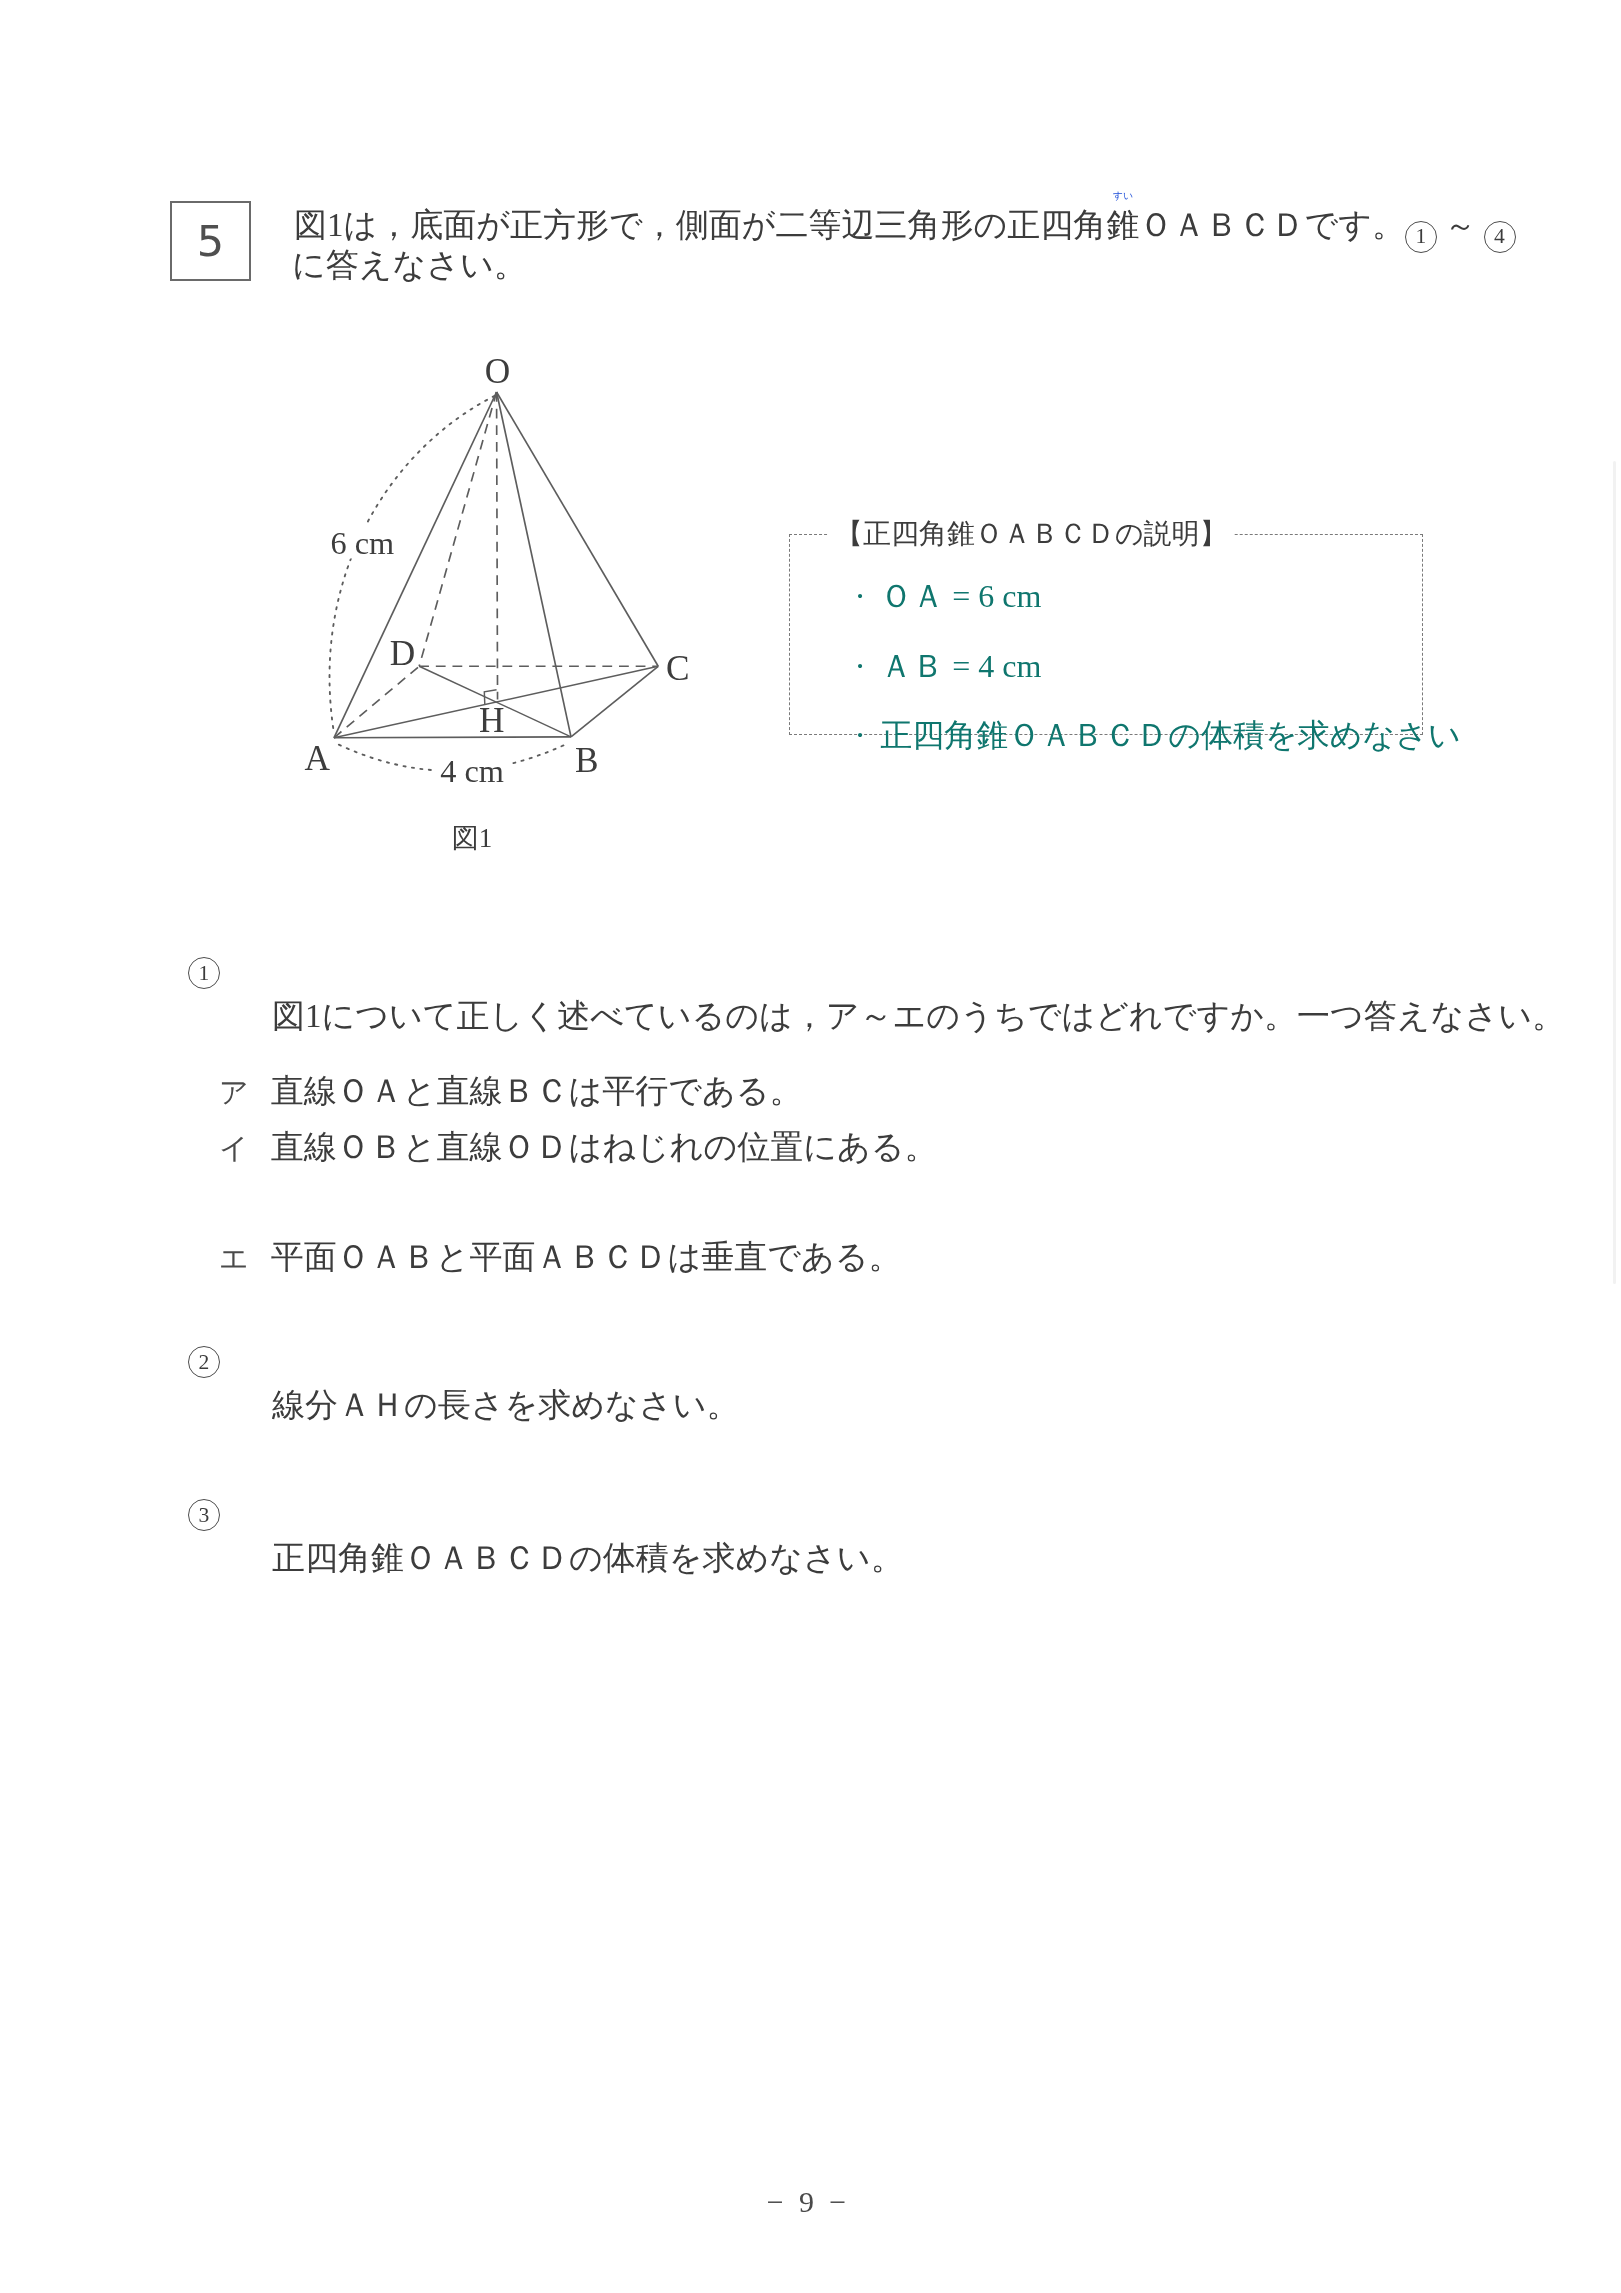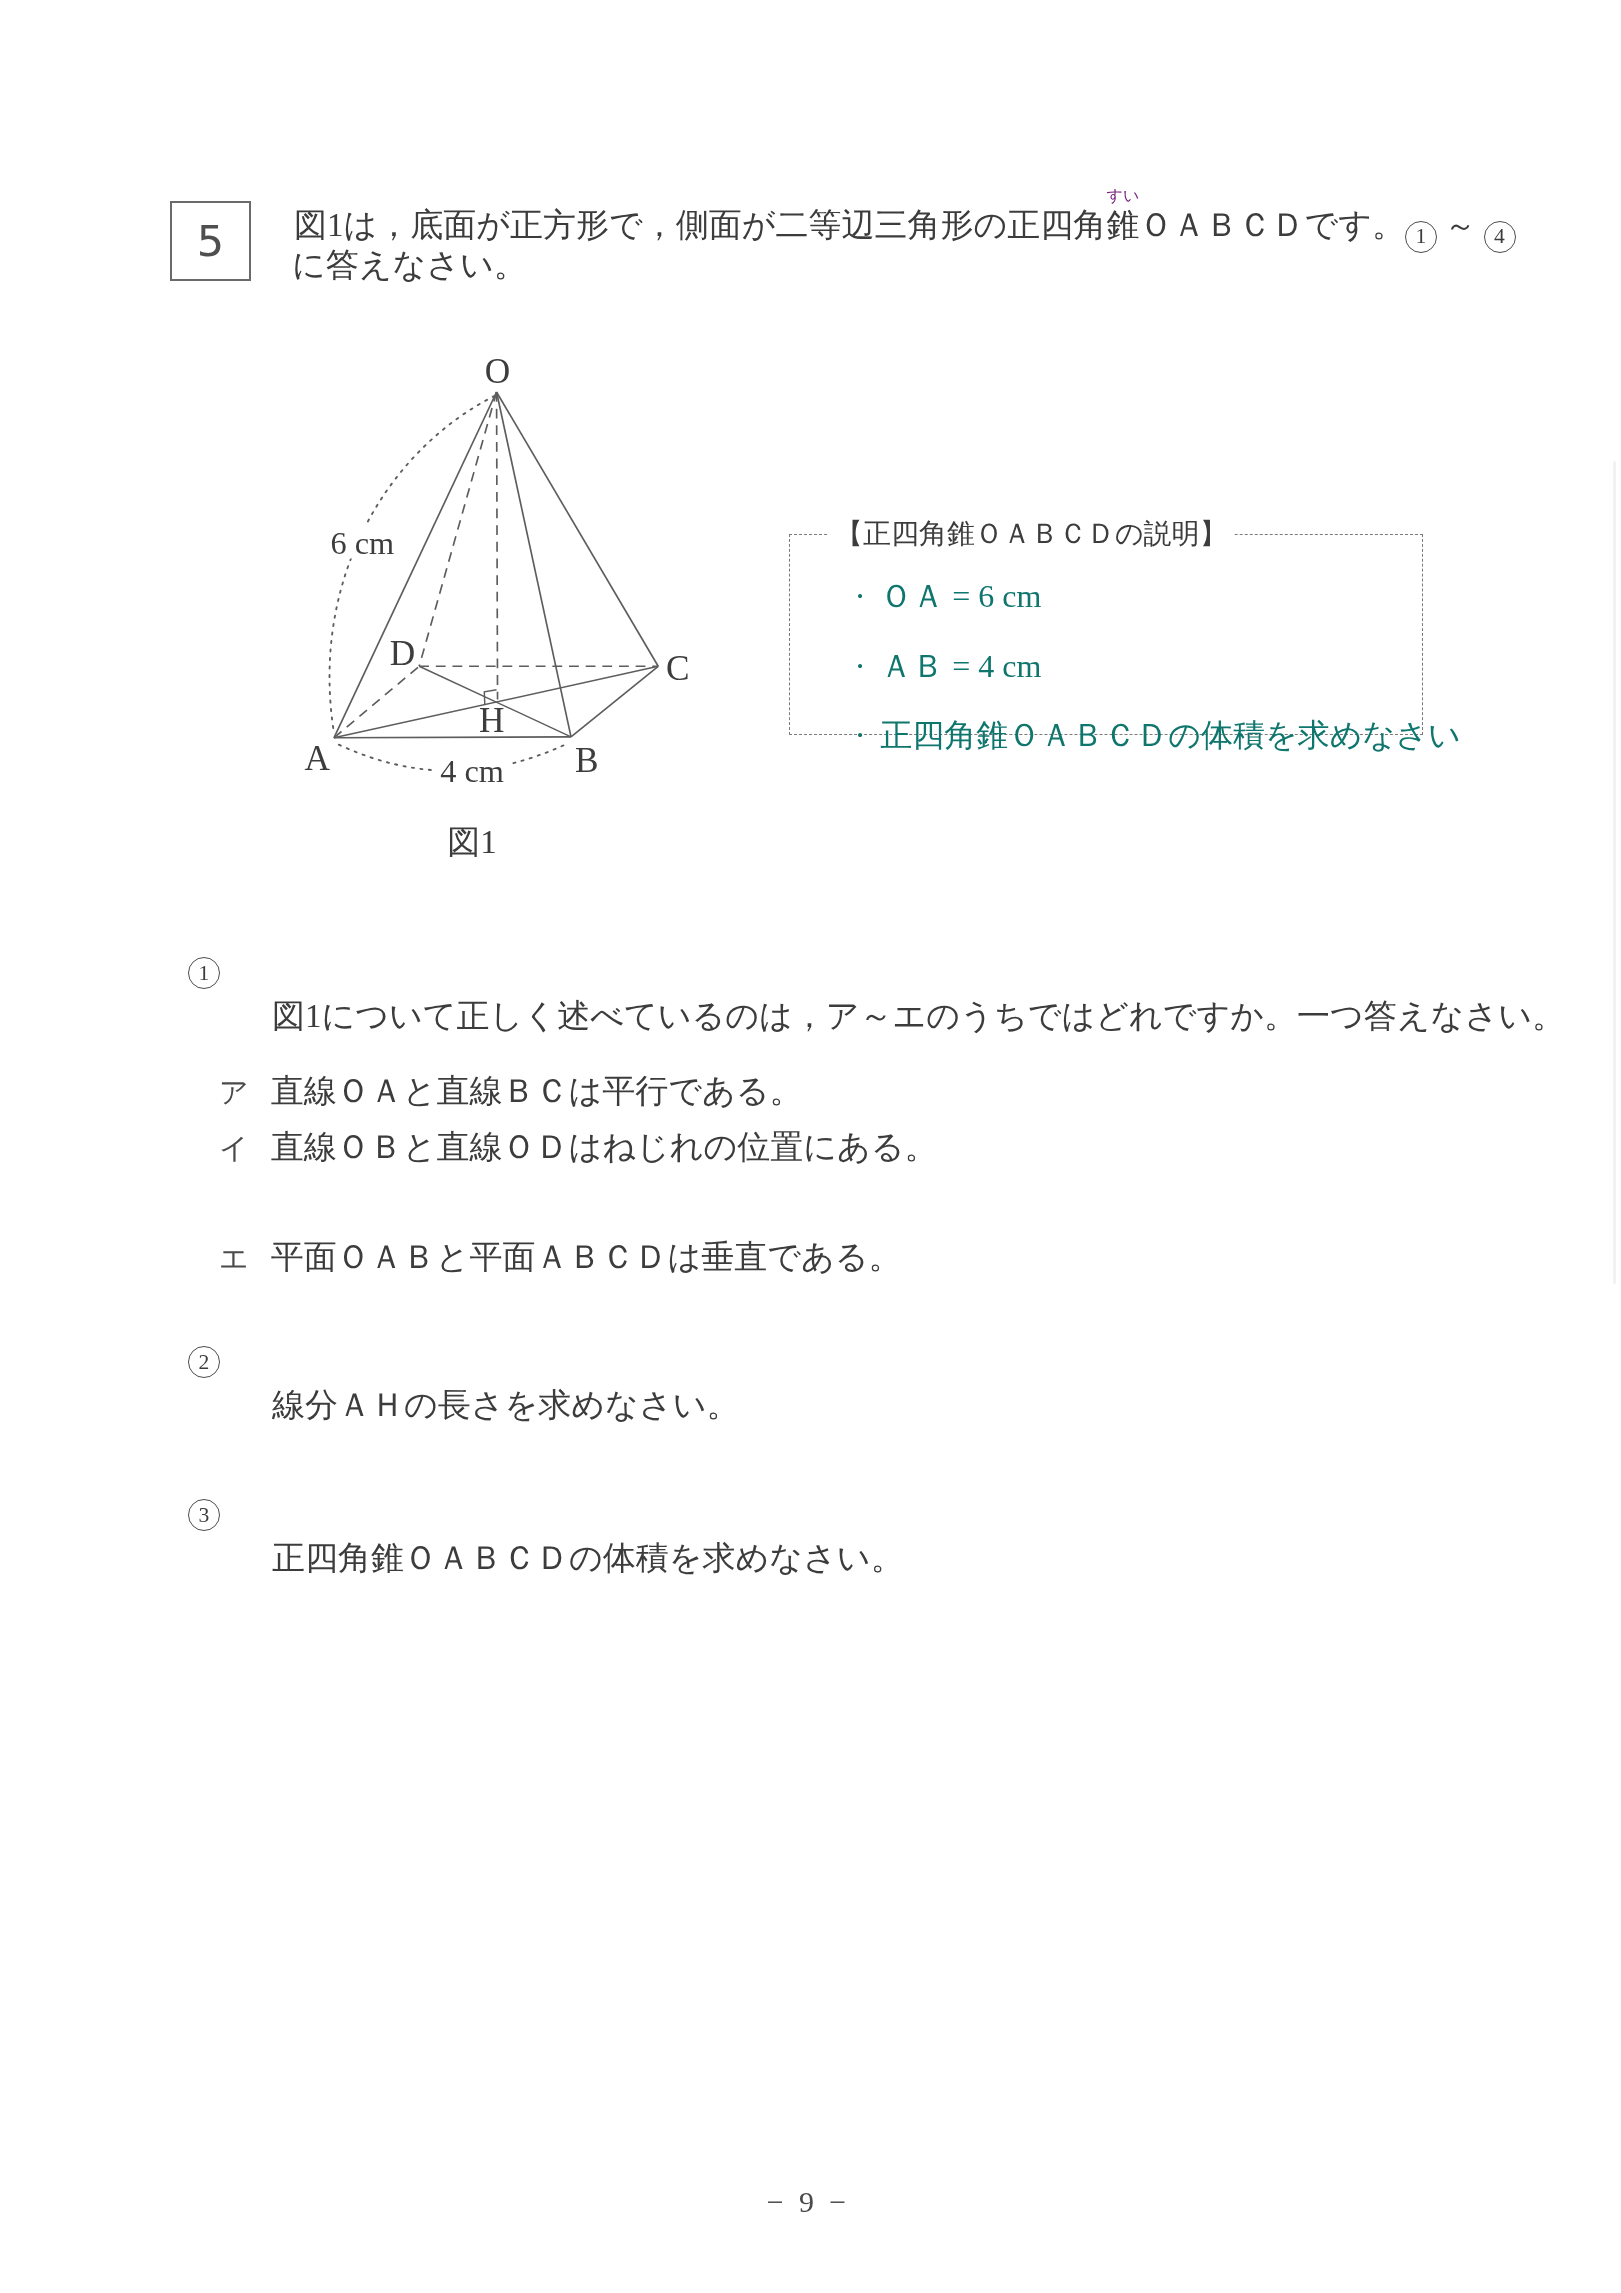--- a/index.html
+++ b/index.html
@@ -17,21 +17,21 @@
     left:170px;top:201px;width:77px;height:76px;
     border:2px solid #6a6a6a;
     display:flex;align-items:center;justify-content:center;
     font-family:"DejaVu Sans","Liberation Sans",sans-serif;
     font-size:43px;font-weight:500;color:#4f4f4f;
   }
   .stline{font-size:33px;line-height:40px;white-space:nowrap;color:#3c3c3c;}
   .rubywrap{position:relative;display:inline-block;}
   .rubywrap .furi{
     position:absolute;left:50%;top:-15.7px;transform:translateX(-50%);
-    font-size:16px;line-height:14.7px;color:#701a75;white-space:nowrap;
+    font-size:10px;line-height:14.7px;color:#1d4ed8;white-space:nowrap;
   }
   .cnum{
     display:inline-flex;align-items:center;justify-content:center;
     width:32px;height:32px;border:1.6px solid #4d4d4d;border-radius:50%;
     font-size:21.6px;line-height:21.6px;color:#3c3c3c;
     box-sizing:border-box;vertical-align:-6.9px;background:#fff;
   }
   .tilde{font-size:31px;padding:0 7.8px;}
   
   .infobox{
@@ -39,21 +39,21 @@
     border:1.7px dashed #7a7a7a;box-sizing:border-box;
   }
   .infobox .title{
     position:absolute;left:39px;top:-20.6px;background:#fff;
     font-size:28px;line-height:39px;padding:0 5.9px;white-space:nowrap;color:#3c3c3c;
   }
   .infobox .rows{position:absolute;left:57px;top:37px;}
   .infobox .row{font-size:32px;line-height:48px;margin-bottom:20.6px;white-space:nowrap;color:#0f766e;}
   .infobox .row .bullet{font-size:25.5px;vertical-align:2px;padding-right:7.8px;}
   
-  .caption{left:423px;top:820px;width:98px;text-align:center;font-size:33px;color:#3c3c3c;}
+  .caption{left:423px;top:820px;width:98px;text-align:center;font-size:27px;color:#3c3c3c;}
   
   .q-circ{left:188px;width:32px;height:32px;border:1.6px solid #4d4d4d;border-radius:50%;
     display:flex;align-items:center;justify-content:center;font-size:21.6px;color:#3c3c3c;
     box-sizing:border-box;}
   .q-text{font-size:33px;line-height:39px;white-space:nowrap;color:#3c3c3c;margin-top:43px;}
   .opt-label{font-family:"DejaVu Sans","Liberation Sans",sans-serif;font-size:29px;color:#4a4a4a;}
   .footer{left:725px;top:2185px;width:167px;text-align:center;font-size:30px;color:#4a4a4a;letter-spacing:3.9px;white-space:nowrap;}
   .scan-edge{left:1613px;top:461px;width:2.9px;height:823px;background:#ececec;opacity:.7;border-radius:2px;}
   svg text{font-family:"Liberation Serif","DejaVu Serif",serif;fill:#3d3d3d;}
 </style>

